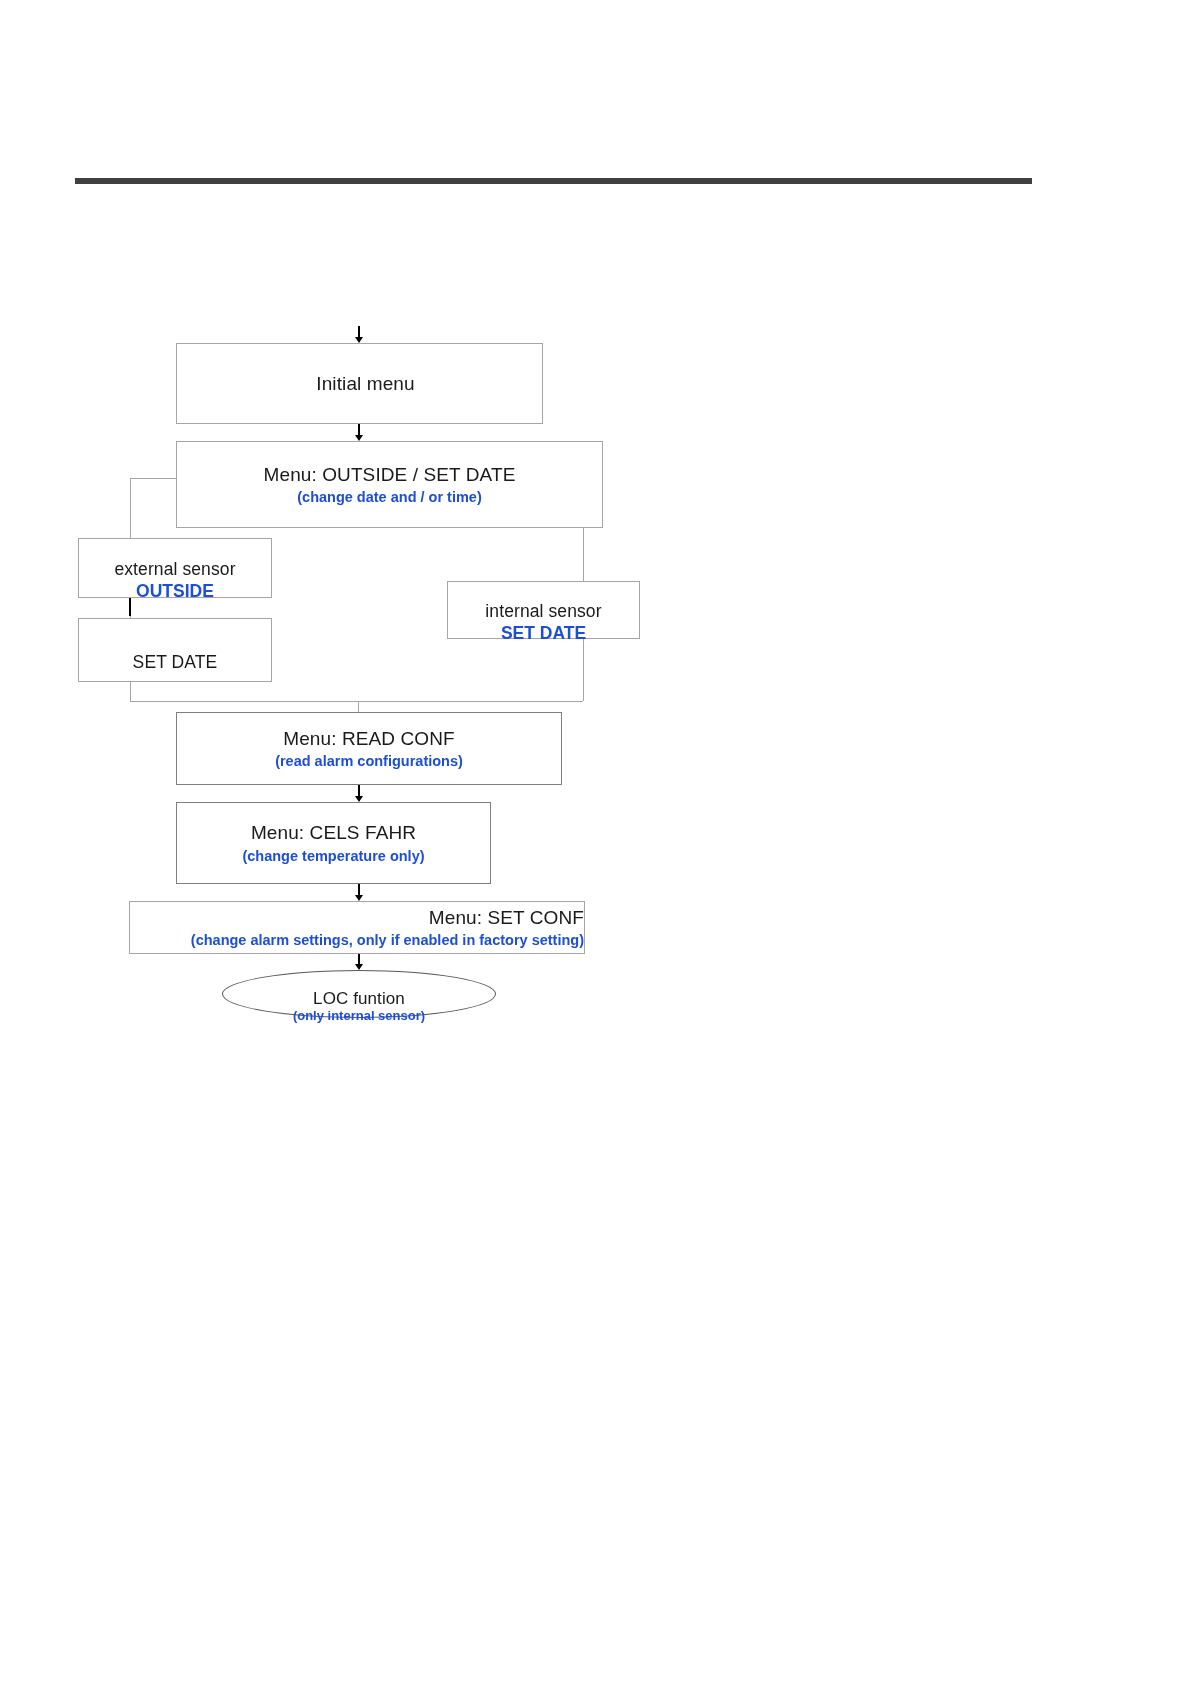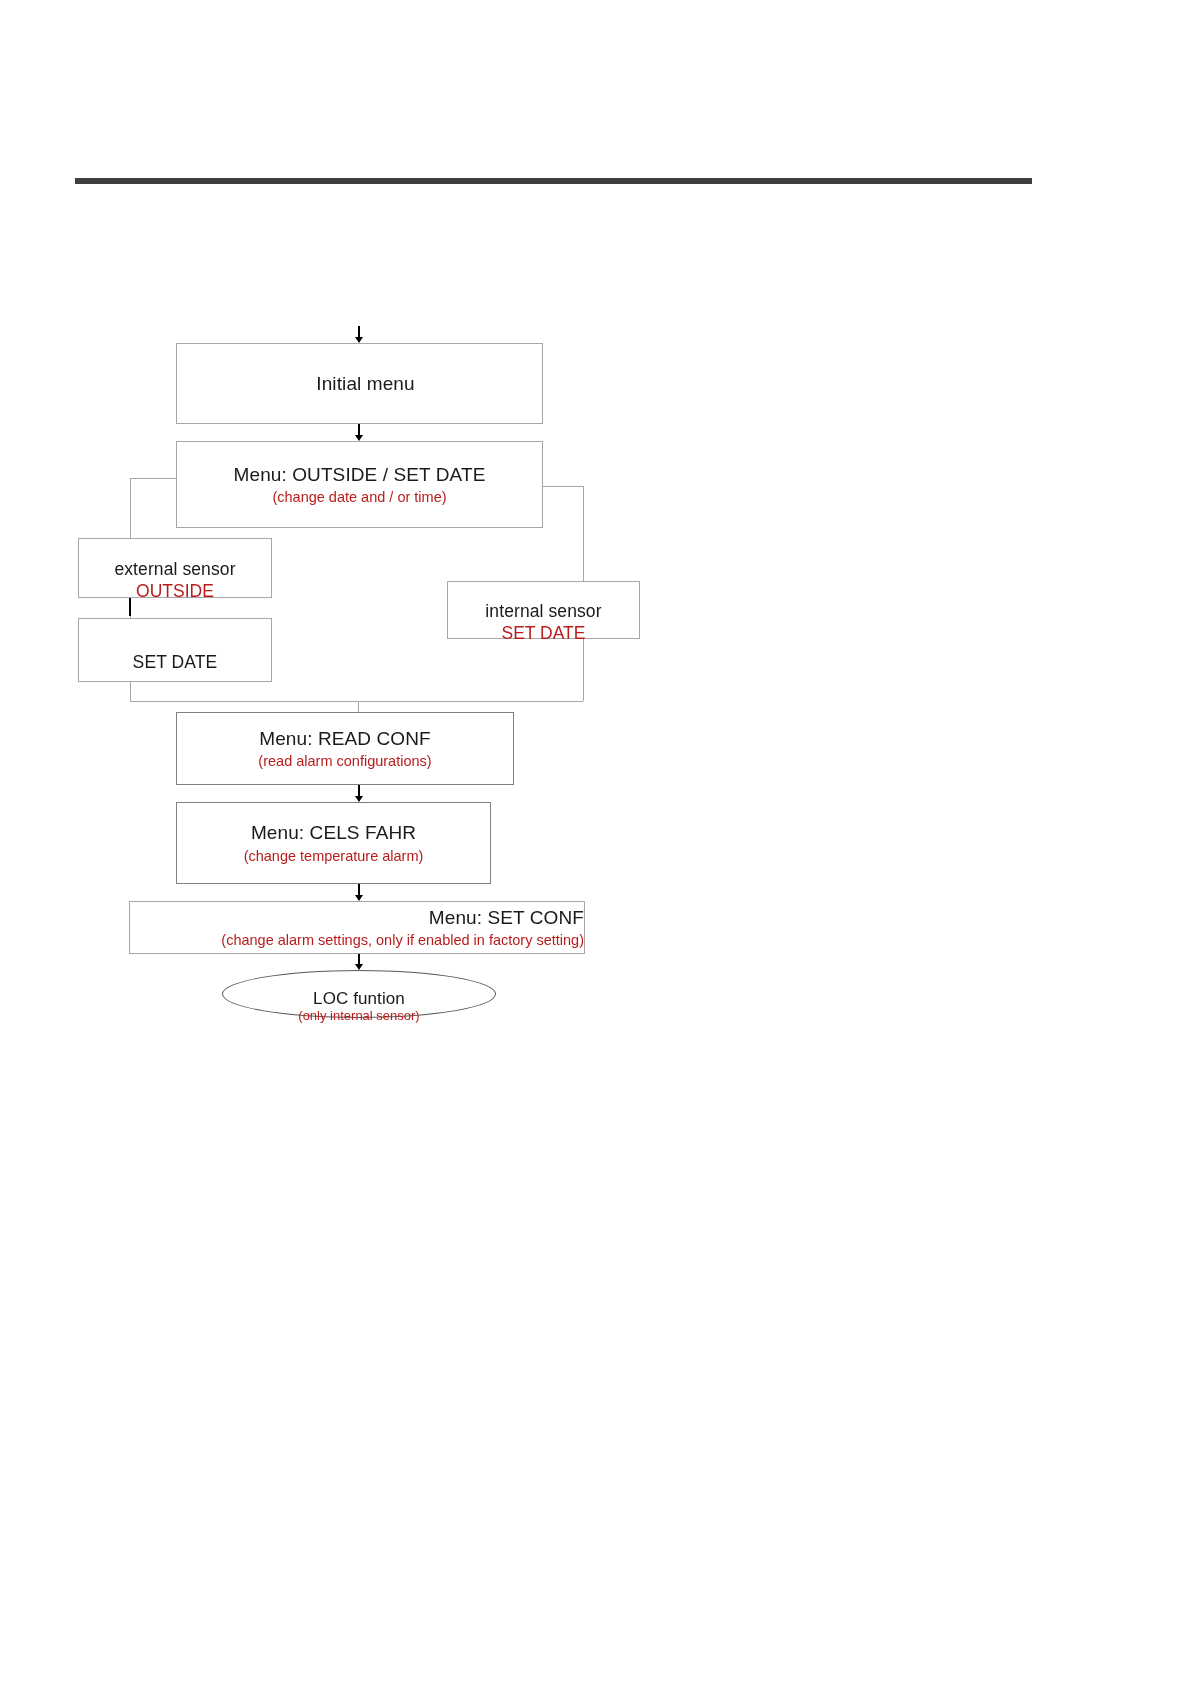--- a/index.html
+++ b/index.html
@@ -65,23 +65,23 @@
     font-size: 19px;
     font-weight: 400;
     letter-spacing: 0.1px;
     line-height: 1.25;
     color: #1a1a1a;
     white-space: nowrap;
   }
 
   .subtitle {
     font-size: 14.5px;
-    font-weight: 400;
+    font-weight: 700;
     line-height: 1.25;
-    color: #b91c1c;
+    color: #1d4ed8;
     white-space: nowrap;
     margin-top: 2px;
   }
 
   .title.small { font-size: 17.5px; margin-top: 26px; }
   .subtitle.tight { margin-top: 0px; font-size: 13.5px; }
 
   
   .conn {
     position: absolute;
@@ -149,54 +149,54 @@
 
   <div class="node box" style="left:176px; top:343px; width:367px; height:81px;padding-left:12px;">
     <div class="title">Initial menu</div>
   </div>
 
   <div class="arrow" style="left:355px; top:424px; width:8px; height:17px;">
     <div class="shaft" style="height:11px;"></div>
     <div class="head" style="top:11px;"></div>
   </div>
 
-  <div class="node box" style="left:176px; top:441px; width:367px; height:87px;">
+  <div class="node box" style="left:176px; top:441px; width:427px; height:87px;">
     <div class="title">Menu: OUTSIDE / SET DATE</div>
     <div class="subtitle">(change date and / or time)</div>
   </div>
 
   <div class="node box" style="left:78px; top:538px; width:194px; height:60px;">
     <div class="title small">external sensor</div>
     <div class="subtitle tight" style="font-size:17.5px;">OUTSIDE</div>
   </div>
 
   <div class="tick" style="left:129px; top:598px; height:18px;"></div>
 
   <div class="node box" style="left:78px; top:618px; width:194px; height:64px;">
     <div class="title small">SET DATE</div>
   </div>
 
   <div class="node box" style="left:447px; top:581px; width:193px; height:58px;">
     <div class="title small">internal sensor</div>
     <div class="subtitle tight" style="font-size:17.5px;">SET DATE</div>
   </div>
 
-  <div class="node box dark" style="left:176px; top:712px; width:338px; height:73px;">
+  <div class="node box dark" style="left:176px; top:712px; width:386px; height:73px;">
     <div class="title">Menu: READ CONF</div>
     <div class="subtitle">(read alarm configurations)</div>
   </div>
 
   <div class="arrow" style="left:355px; top:785px; width:8px; height:17px;">
     <div class="shaft" style="height:11px;"></div>
     <div class="head" style="top:11px;"></div>
   </div>
 
   <div class="node box dark" style="left:176px; top:802px; width:315px; height:82px;">
     <div class="title">Menu: CELS FAHR</div>
-    <div class="subtitle">(change temperature alarm)</div>
+    <div class="subtitle">(change temperature only)</div>
   </div>
 
   <div class="arrow" style="left:355px; top:884px; width:8px; height:17px;">
     <div class="shaft" style="height:11px;"></div>
     <div class="head" style="top:11px;"></div>
   </div>
 
   <div class="node box" style="left:129px; top:901px; width:456px; height:53px;align-items:flex-end;">
     <div class="title">Menu: SET CONF</div>
     <div class="subtitle">(change alarm settings, only if enabled in factory setting)</div>

